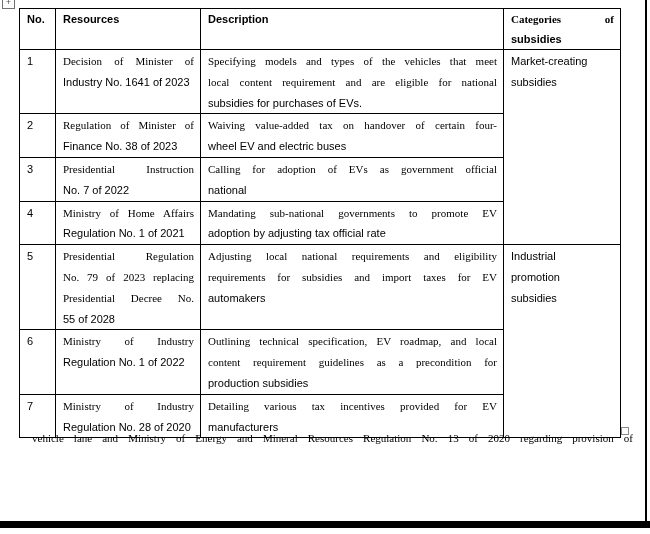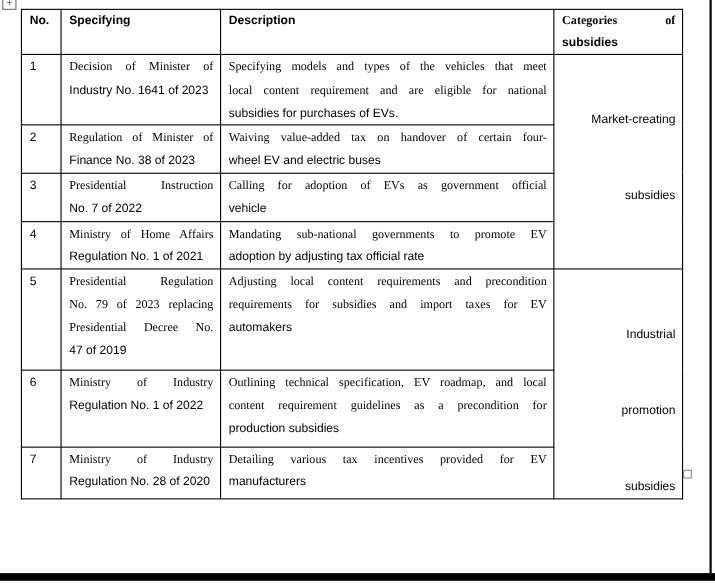--- a/index.html
+++ b/index.html
@@ -17,21 +17,21 @@
     border-collapse:collapse;table-layout:fixed;font-size:11px;}
   table.reg th,table.reg td{border:1.5px solid #000;vertical-align:top;
     padding:1px 6px 0 7px;font-weight:normal;overflow:hidden;}
   table.reg th{font-weight:bold;line-height:19.5px;text-align:left;}
   table.reg td{line-height:20.8px;}
   td.noc,th.noc{padding-left:5px;margin-left:12px;}
   td.catc{vertical-align:middle;padding:0 4px;}
 
   .jl{text-align:justify;text-align-last:justify;font-family:Liberation Serif, serif;}
   .ll{white-space:nowrap;}
-  .cl{text-align:right;white-space:nowrap;margin-top:48px;}
+  .cl{text-align:left;white-space:nowrap;}
 
   
   .footnote{position:absolute;left:32px;top:428px;width:601px;
     font-size:11px;line-height:20px;}
 
   
   .margin-line{position:absolute;left:645px;top:0;width:2px;height:521px;background:#000;}
   .bottom-bar{position:absolute;left:0;top:521px;width:650px;height:7px;background:#000;}
   .resize-handle{position:absolute;left:621px;top:427px;width:6px;height:6px;
     border:1px solid #8a8a8a;background:#fff;}
@@ -46,21 +46,21 @@
   <table class="reg">
     <colgroup>
       <col style="width:36px">
         <col style="width:145px">
         <col style="width:303px">
         <col style="width:117px">
     </colgroup>
     <tbody>
         <tr style="height:39px">
       <th class="noc">No.</th>
-      <th>Specifying</th>
+      <th>Resources</th>
       <th>Description</th>
       <th>
         <div class="jl">Categories of</div>
         <div class="ll">subsidies</div>
       </th>
     </tr>
 
     <tr style="height:63px">
       <td class="noc">1</td>
       <td>
@@ -91,21 +91,21 @@
     </tr>
 
     <tr style="height:42px">
       <td class="noc">3</td>
       <td>
         <div class="jl">Presidential Instruction</div>
         <div class="ll">No. 7 of 2022</div>
       </td>
       <td>
         <div class="jl">Calling for adoption of EVs as government official</div>
-        <div class="ll">vehicle</div>
+        <div class="ll">national</div>
       </td>
     </tr>
 
     <tr style="height:42px">
       <td class="noc">4</td>
       <td>
         <div class="jl">Ministry of Home Affairs</div>
         <div class="ll">Regulation No. 1 of 2021</div>
       </td>
       <td>
@@ -113,24 +113,24 @@
         <div class="ll">adoption by adjusting tax official rate</div>
       </td>
     </tr>
 
     <tr style="height:83px">
       <td class="noc">5</td>
       <td>
         <div class="jl">Presidential Regulation</div>
         <div class="jl">No. 79 of 2023 replacing</div>
         <div class="jl">Presidential Decree No.</div>
-        <div class="ll">47 of 2019</div>
+        <div class="ll">55 of 2028</div>
       </td>
       <td>
-        <div class="jl">Adjusting local content requirements and precondition</div>
+        <div class="jl">Adjusting local national requirements and eligibility</div>
         <div class="jl">requirements for subsidies and import taxes for EV</div>
         <div class="ll">automakers</div>
       </td>
       <td class="catc" rowspan="3">
         <div class="cl">Industrial</div>
         <div class="cl">promotion</div>
         <div class="cl">subsidies</div>
       </td>
     </tr>
 
@@ -157,18 +157,19 @@
         <div class="jl">Detailing various tax incentives provided for EV</div>
         <div class="ll">manufacturers</div>
       </td>
     </tr>
   </tbody>
     </table>
 
   <div class="resize-handle"></div>
 
   <div class="footnote">
+    <div class="jl">vehicle lane and Ministry of Energy and Mineral Resources Regulation No. 13 of 2020 regarding provision of</div>
   </div>
 
   <div class="margin-line"></div>
   <div class="bottom-bar"></div>
 
 </div>
 
 </body></html>

